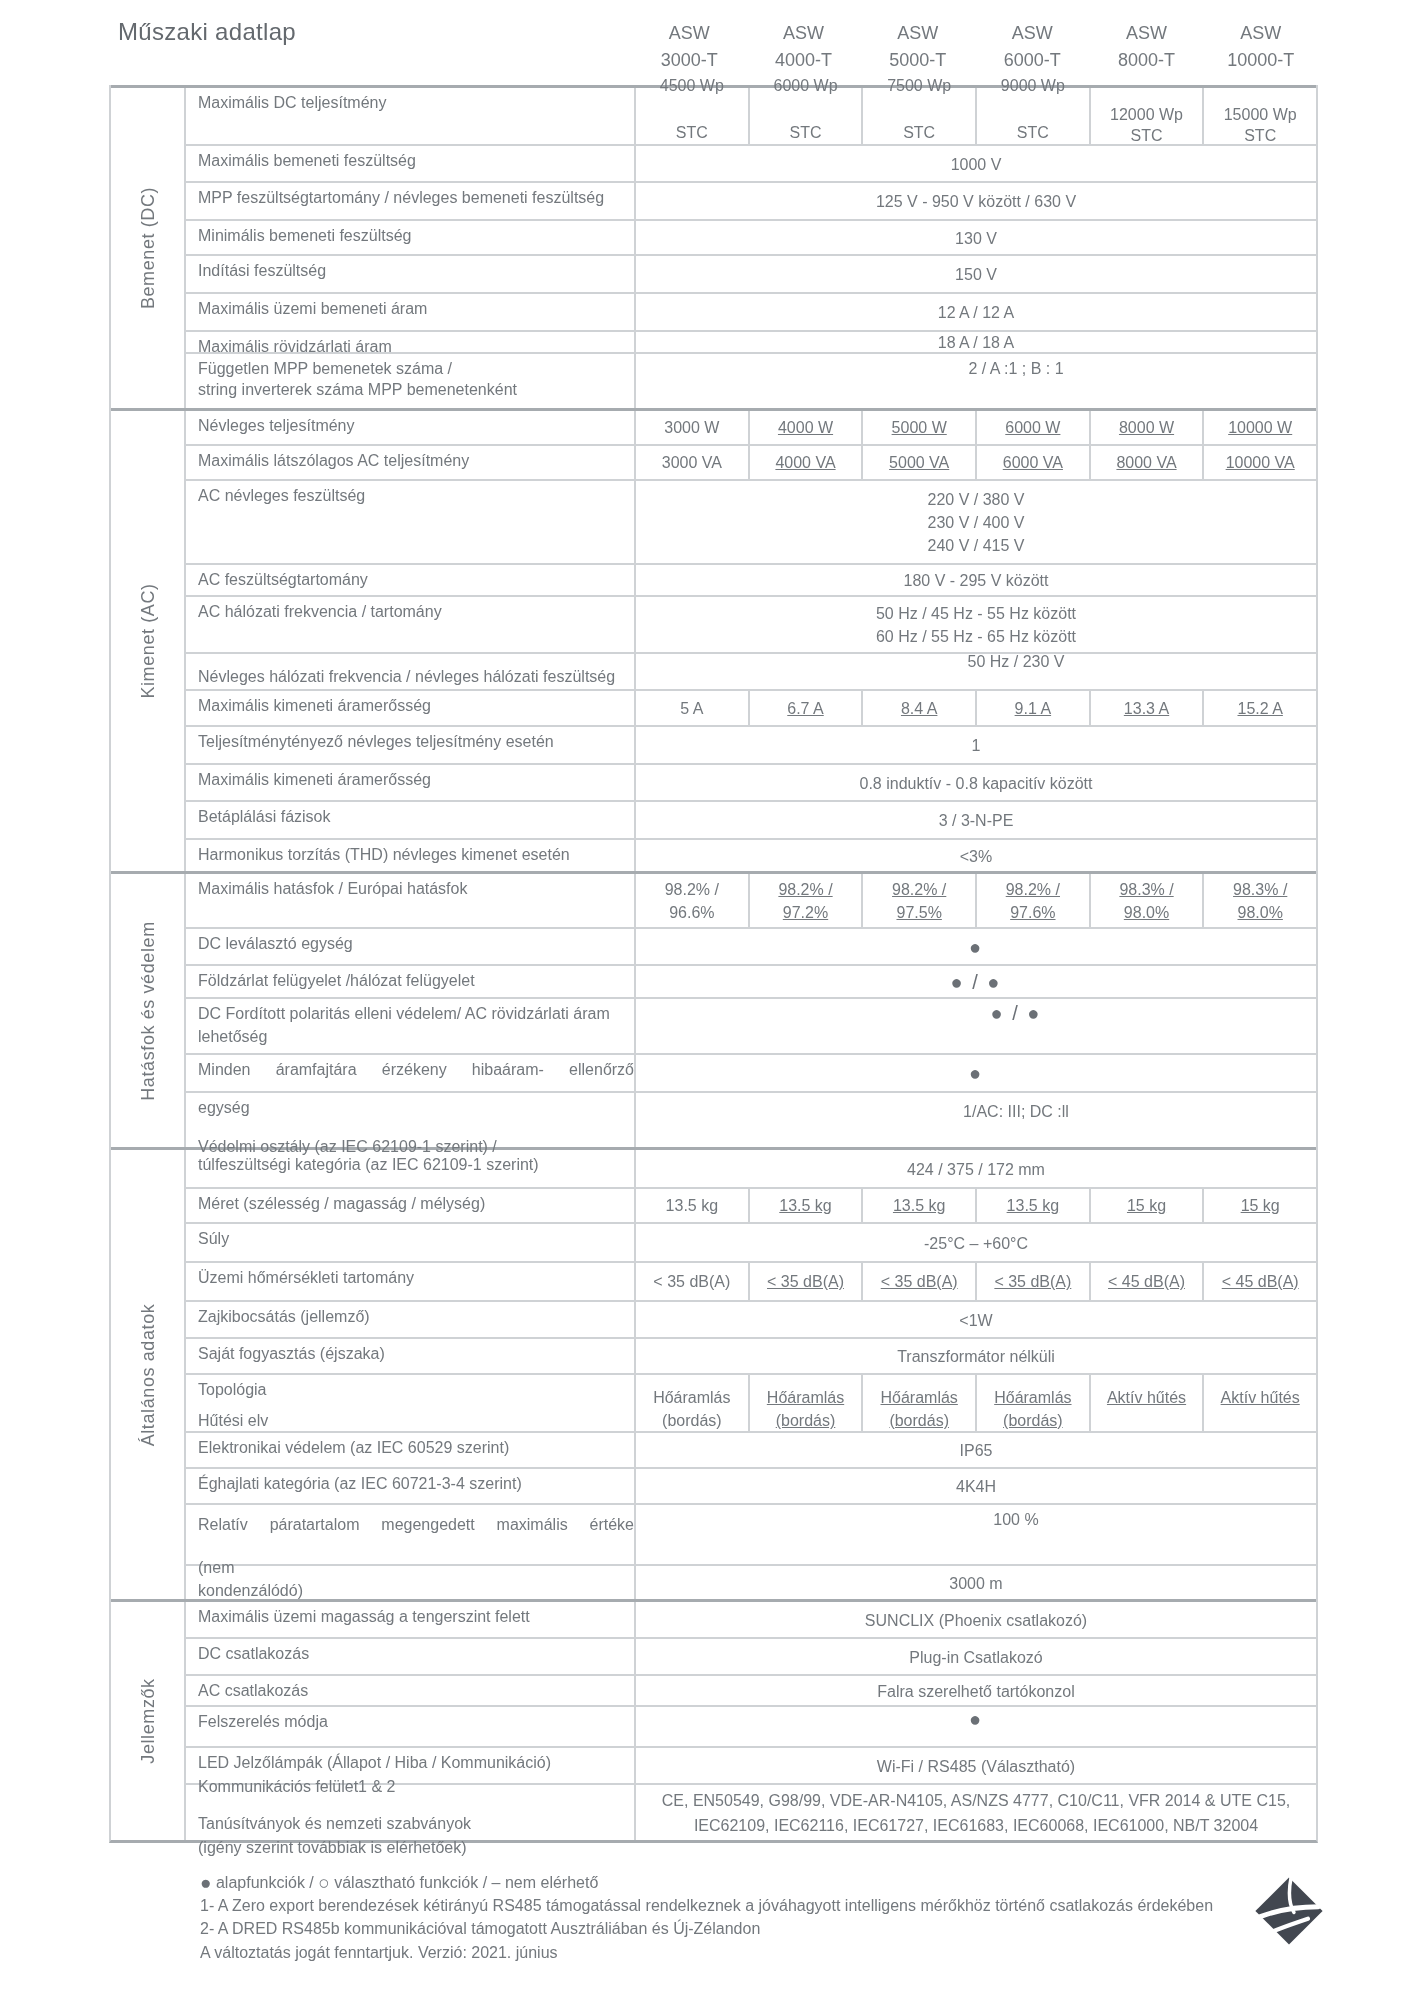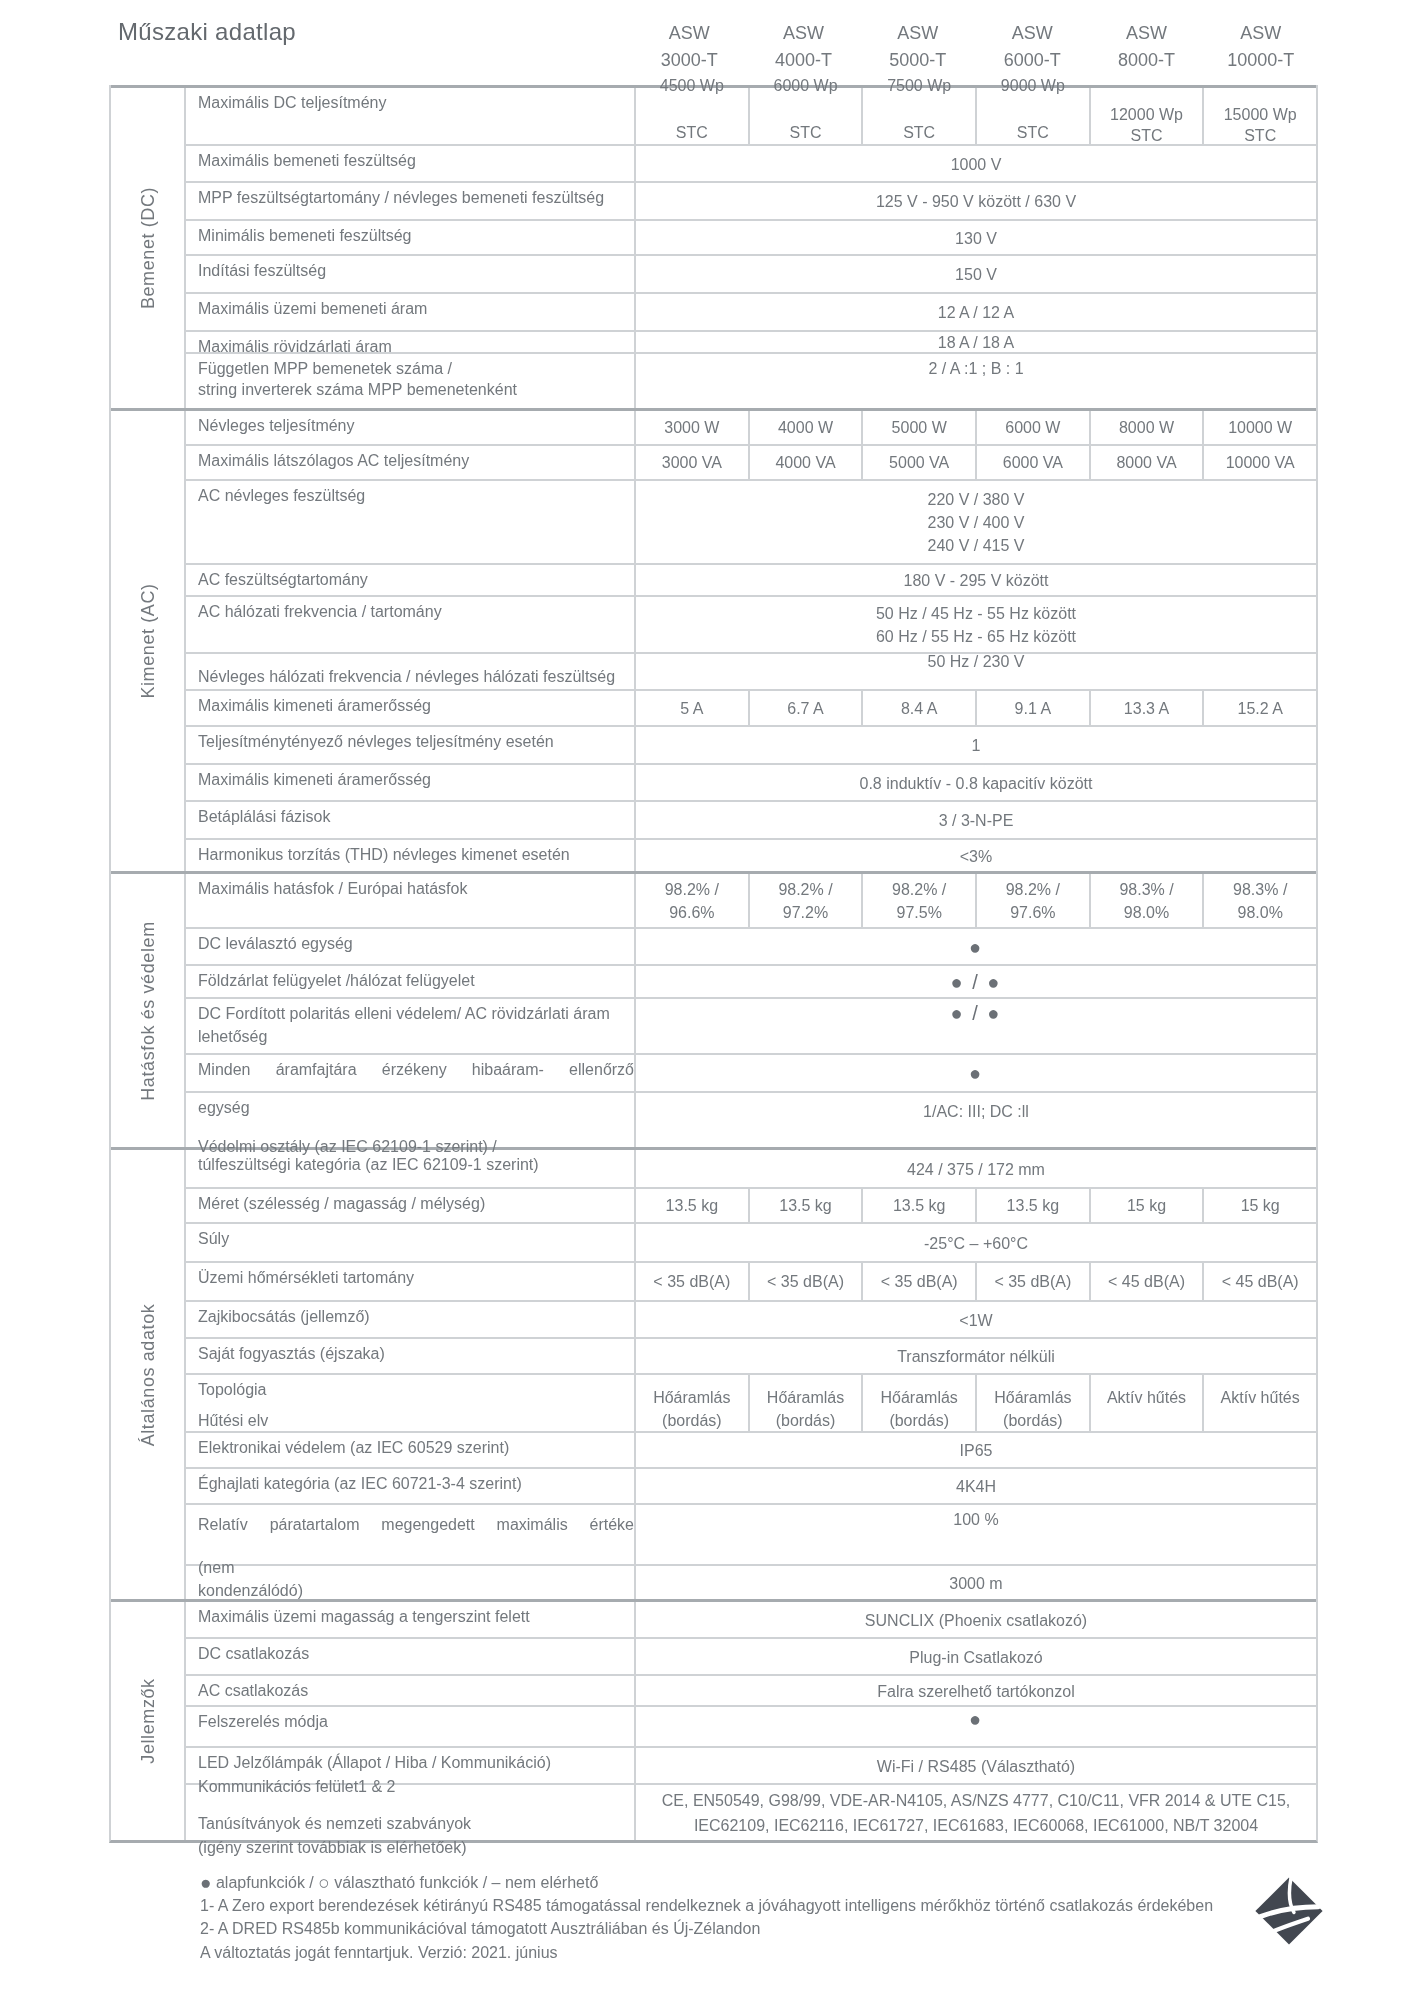--- a/index.html
+++ b/index.html
@@ -29,25 +29,25 @@
   .rows{flex:1 1 auto;min-width:0;}
   .row{position:relative;box-sizing:border-box;}
   .row + .row{border-top:2px solid var(--bl);}
   .row::before{content:"";position:absolute;left:448px;top:0;bottom:0;width:2px;background:var(--bl);}
   .lbl{position:absolute;left:12px;top:4px;width:430px;white-space:nowrap;line-height:21px;color:var(--ink);}
   .lblx{position:absolute;left:12px;width:430px;white-space:nowrap;line-height:21px;color:var(--ink);}
   .onb{top:-9px;}
   .just{white-space:normal;text-align:justify;text-align-last:justify;width:436px;}
   .val{position:absolute;left:450px;width:680px;top:50%;transform:translateY(-50%);
        text-align:center;white-space:pre-line;line-height:23px;color:var(--ink);}
-  .vtop{top:3px;transform:none;}
+  .vtop{top:3px;transform:none;padding-left:40px;}
   .cells{position:absolute;left:450px;right:0;top:0;bottom:0;display:flex;}
   .cell{flex:1 1 0;display:flex;align-items:center;justify-content:center;
         text-align:center;white-space:pre-line;line-height:23px;color:var(--ink);}
-  .cell + .cell{border-left:2px solid var(--bl);}
+  .cell + .cell{border-left:2px solid var(--bl);text-decoration:underline;}
   .topcells .cell{align-items:flex-start;padding-top:11px;box-sizing:border-box;}
   .wpcell{position:relative;display:block;}
   .wp,.stc{position:absolute;left:0;width:100%;text-align:center;}
   .dotv{font-size:20px;letter-spacing:2px;color:var(--dot);}
   
   .foot{position:absolute;left:200px;white-space:nowrap;color:var(--ink);font-size:16px;text-align:center;}
   .bdot{font-size:19px;color:var(--dot);vertical-align:-1px;}
   .bcirc{font-size:19px;color:var(--ink);vertical-align:-1px;}
   #logo{position:absolute;left:1252px;top:1876px;width:74px;height:70px;}
 </style>

